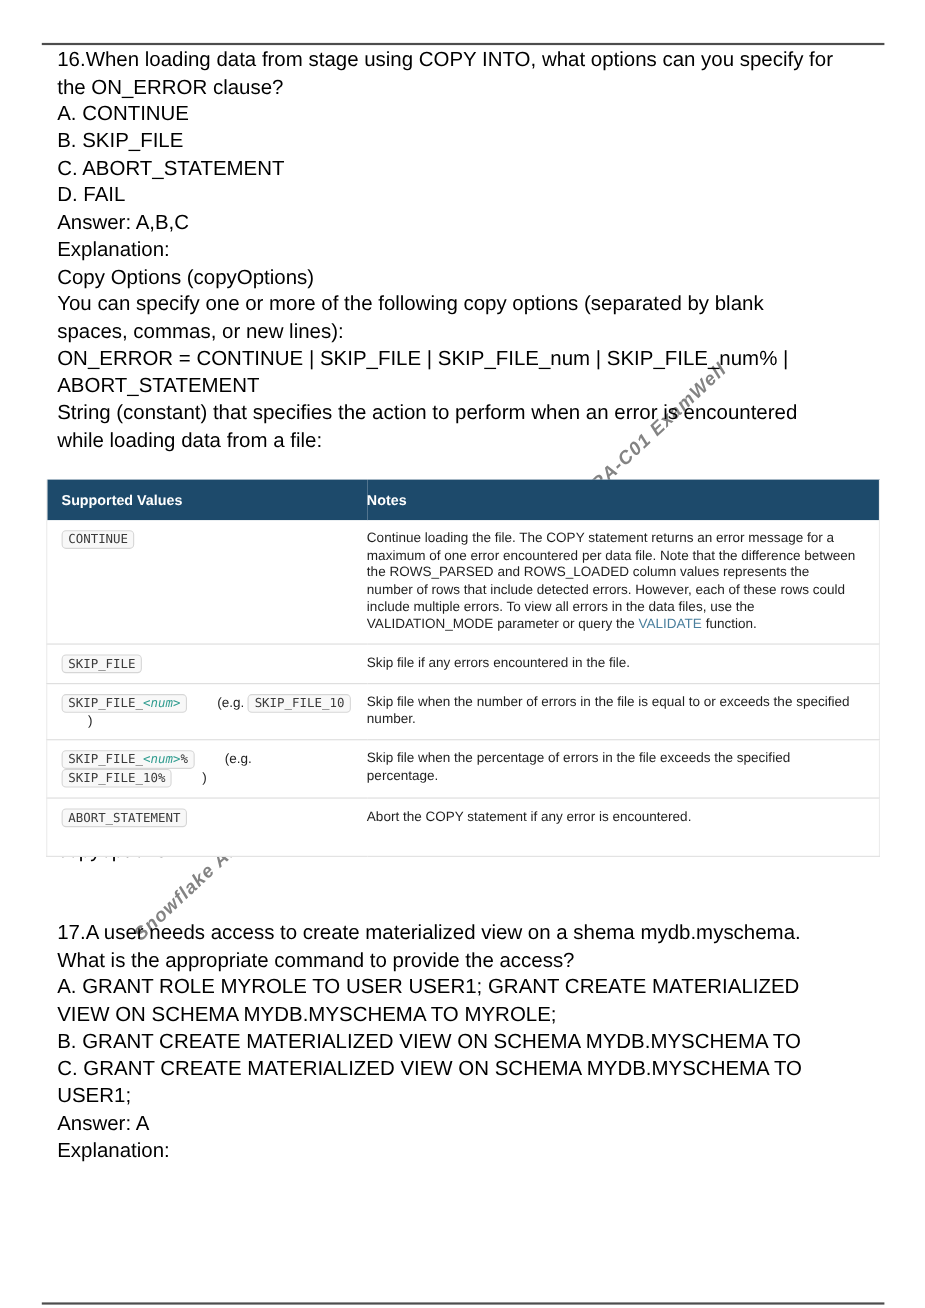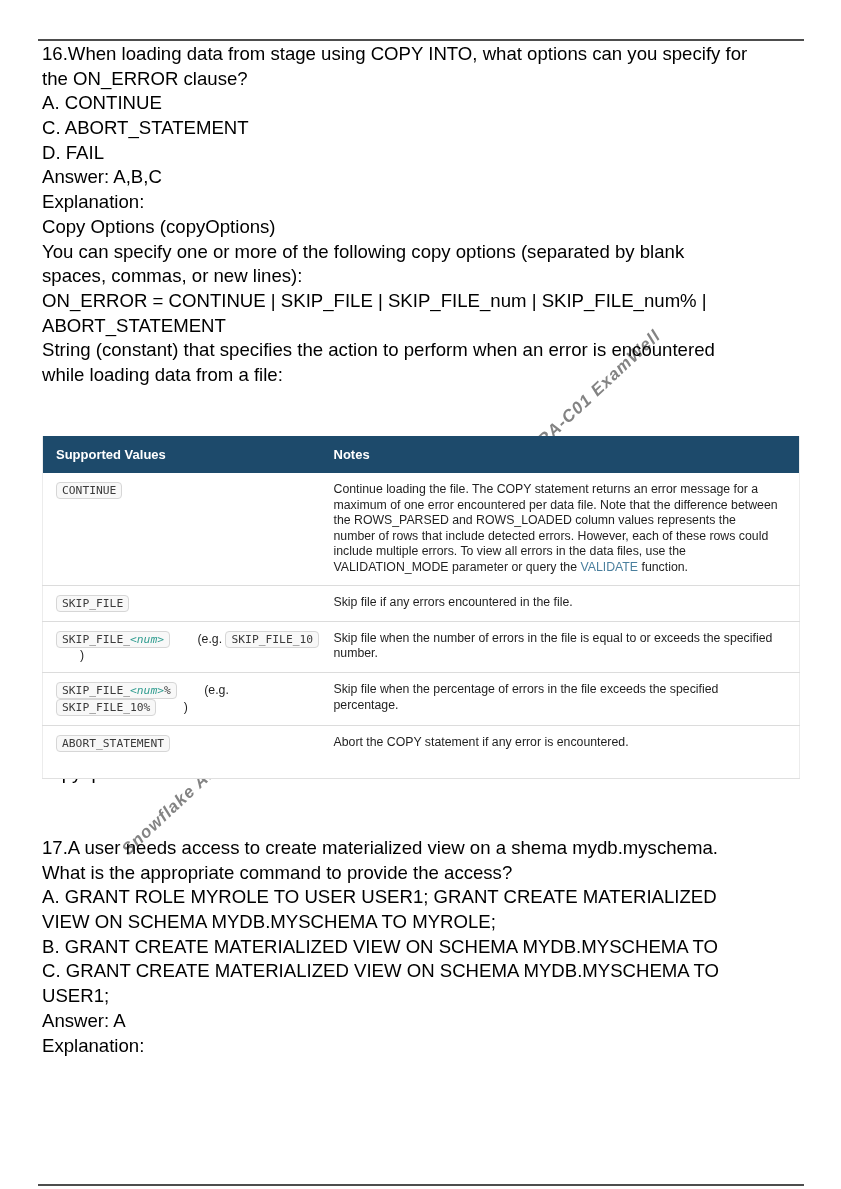--- a/index.html
+++ b/index.html
@@ -25,21 +25,21 @@
     color:#6e6e6e;opacity:.85;
     white-space:nowrap;letter-spacing:1px;
     transform-origin:0 0;
     transform:rotate(-43deg);
   }
   #watermark-1{left:118px;top:845px;}
   #watermark-2{left:452px;top:512px;}
 
   
   .textblock{
-    position:absolute;left:42px;width:762px;z-index:2;
+    position:absolute;left:52px;width:762px;z-index:2;
     font-size:18.6px;line-height:24.7px;color:#000;
   }
   .textblock .tline{white-space:nowrap;height:24.7px;}
   #q16-block{top:42px;}
   #url-block{top:736px;}
   #q17-block{top:836px;}
 
   
   #options-table{
     position:absolute;left:42px;top:436px;width:758px;z-index:3;
@@ -83,20 +83,21 @@
 
   <div id="top-rule" class="rule"></div>
 
   <div id="watermark-1" class="watermark">Snowflake ARA-C01 ExamWell</div>
   <div id="watermark-2" class="watermark">Snowflake ARA-C01 ExamWell</div>
 
   <div id="q16-block" class="textblock">
     <div class="tline">16.When loading data from stage using COPY INTO, what options can you specify for</div>
     <div class="tline">the ON_ERROR clause?</div>
     <div class="tline">A. CONTINUE</div>
+    <div class="tline">B. SKIP_FILE</div>
     <div class="tline">C. ABORT_STATEMENT</div>
     <div class="tline">D. FAIL</div>
     <div class="tline">Answer: A,B,C</div>
     <div class="tline">Explanation:</div>
     <div class="tline">Copy Options (copyOptions)</div>
     <div class="tline">You can specify one or more of the following copy options (separated by blank</div>
     <div class="tline">spaces, commas, or new lines):</div>
     <div class="tline">ON_ERROR = CONTINUE | SKIP_FILE | SKIP_FILE_num | SKIP_FILE_num% |</div>
     <div class="tline">ABORT_STATEMENT</div>
     <div class="tline">String (constant) that specifies the action to perform when an error is encountered</div>

